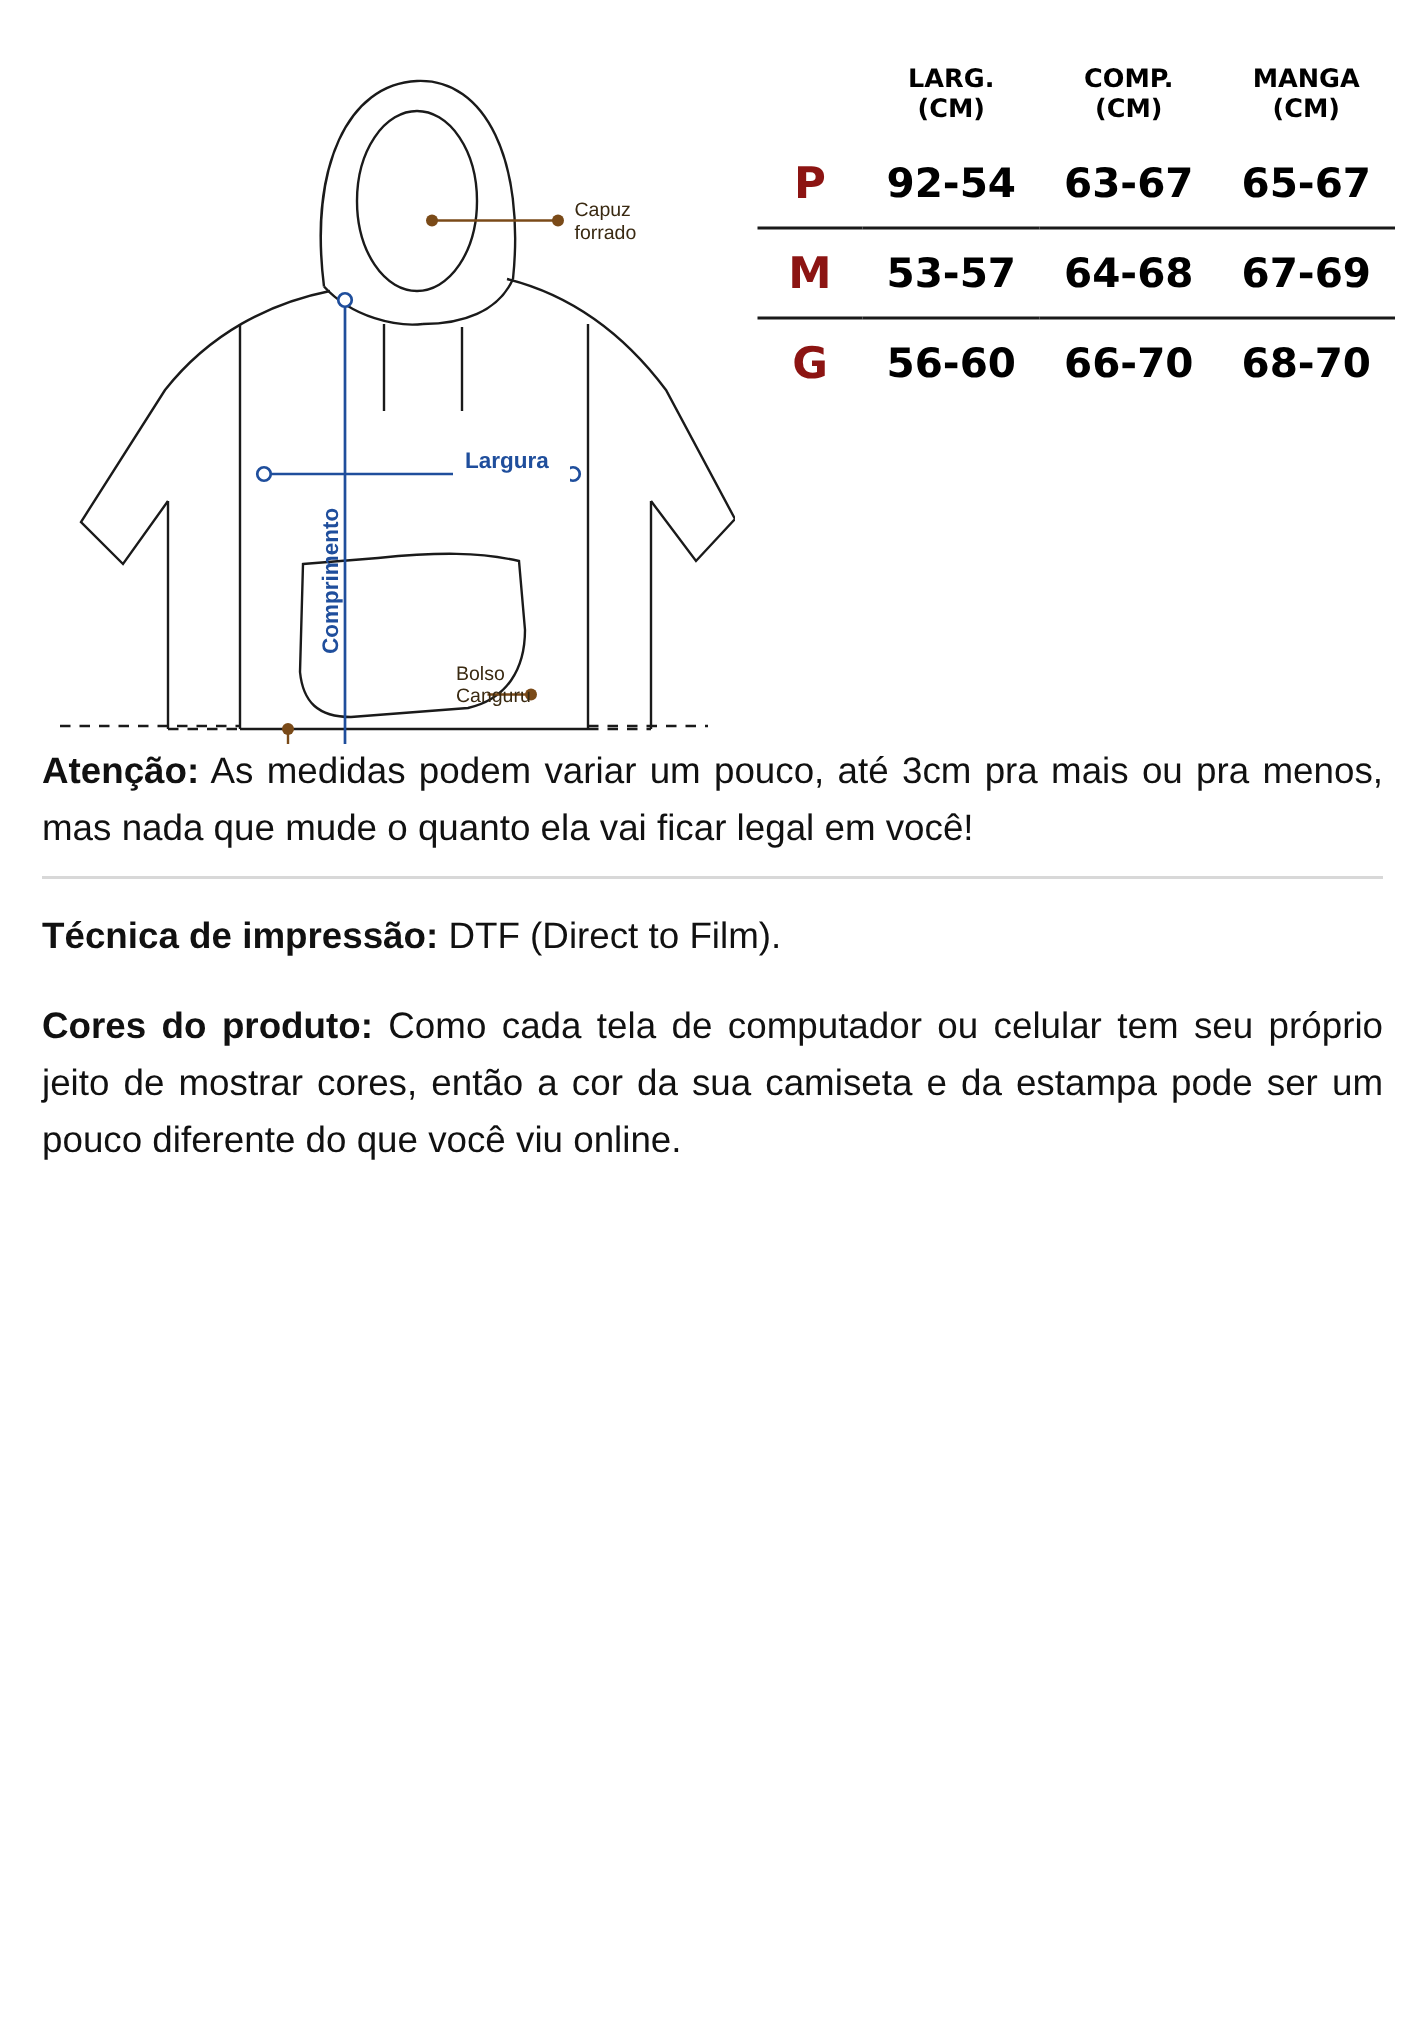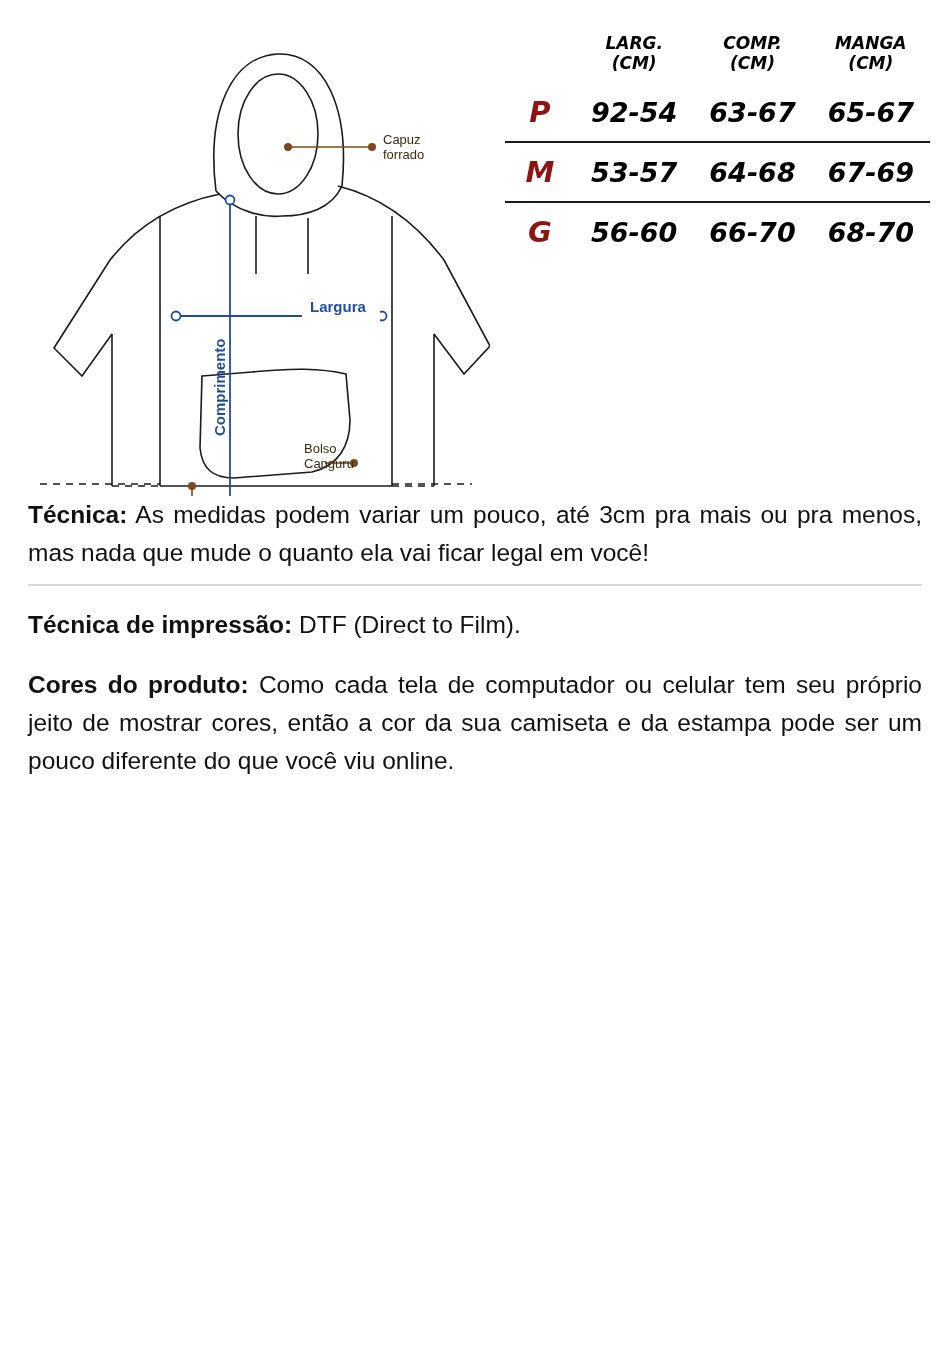--- a/index.html
+++ b/index.html
@@ -48,23 +48,22 @@
     position: absolute;
     left: 20px;
     top: 10px;
     width: 470px;
     height: 480px;
   }
 
   .table-wrap {
     position: absolute;
     left: 505px;
-    top: 26px;
+    top: 36px;
     width: 425px;
-    font-style: italic;
   }
 
   table.sizes {
     border-collapse: collapse;
     width: 425px;
   }
   table.sizes th {
     font-size: 17px;
     font-weight: bold;
     color: #000;
@@ -240,21 +239,21 @@
           <td>66-70</td>
           <td>68-70</td>
         </tr>
       </tbody>
     </table>
   </div>
 </div>
 
 <div class="text-section">
   <p class="para">
-    <b>Técnica:</b><span> As medidas podem variar um pouco, até 3cm pra mais ou pra menos, mas nada que mude o quanto ela vai ficar legal em você!</span>
+    <b>Atenção:</b><span> As medidas podem variar um pouco, até 3cm pra mais ou pra menos, mas nada que mude o quanto ela vai ficar legal em você!</span>
   </p>
 </div>
 
 <hr class="divider">
 
 <div class="text-section">
   <p class="para">
     <b>Técnica de impressão:</b><span> DTF (Direct to Film).</span>
   </p>
   <p class="para">

